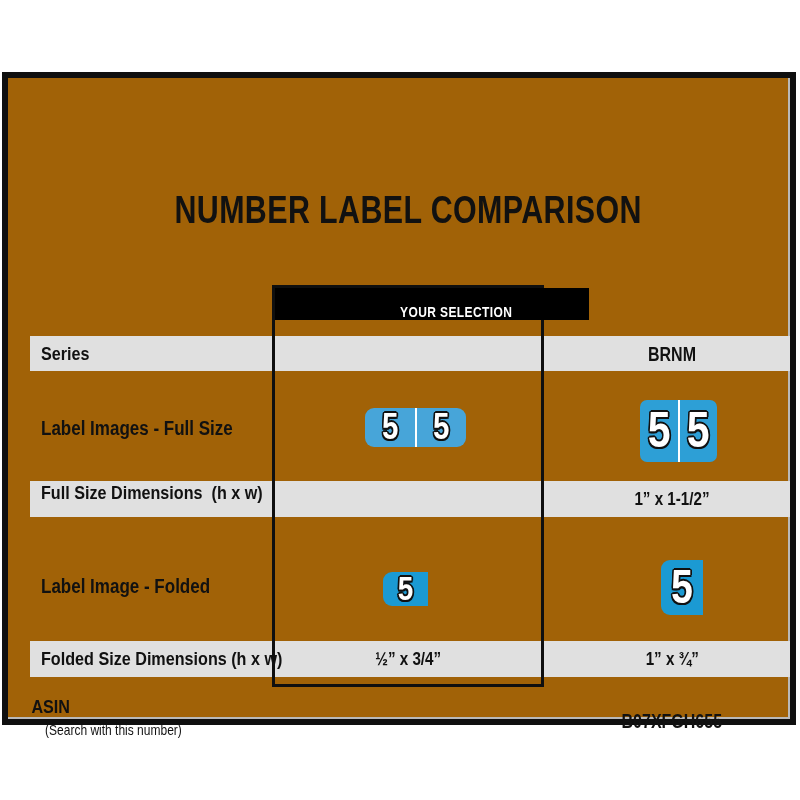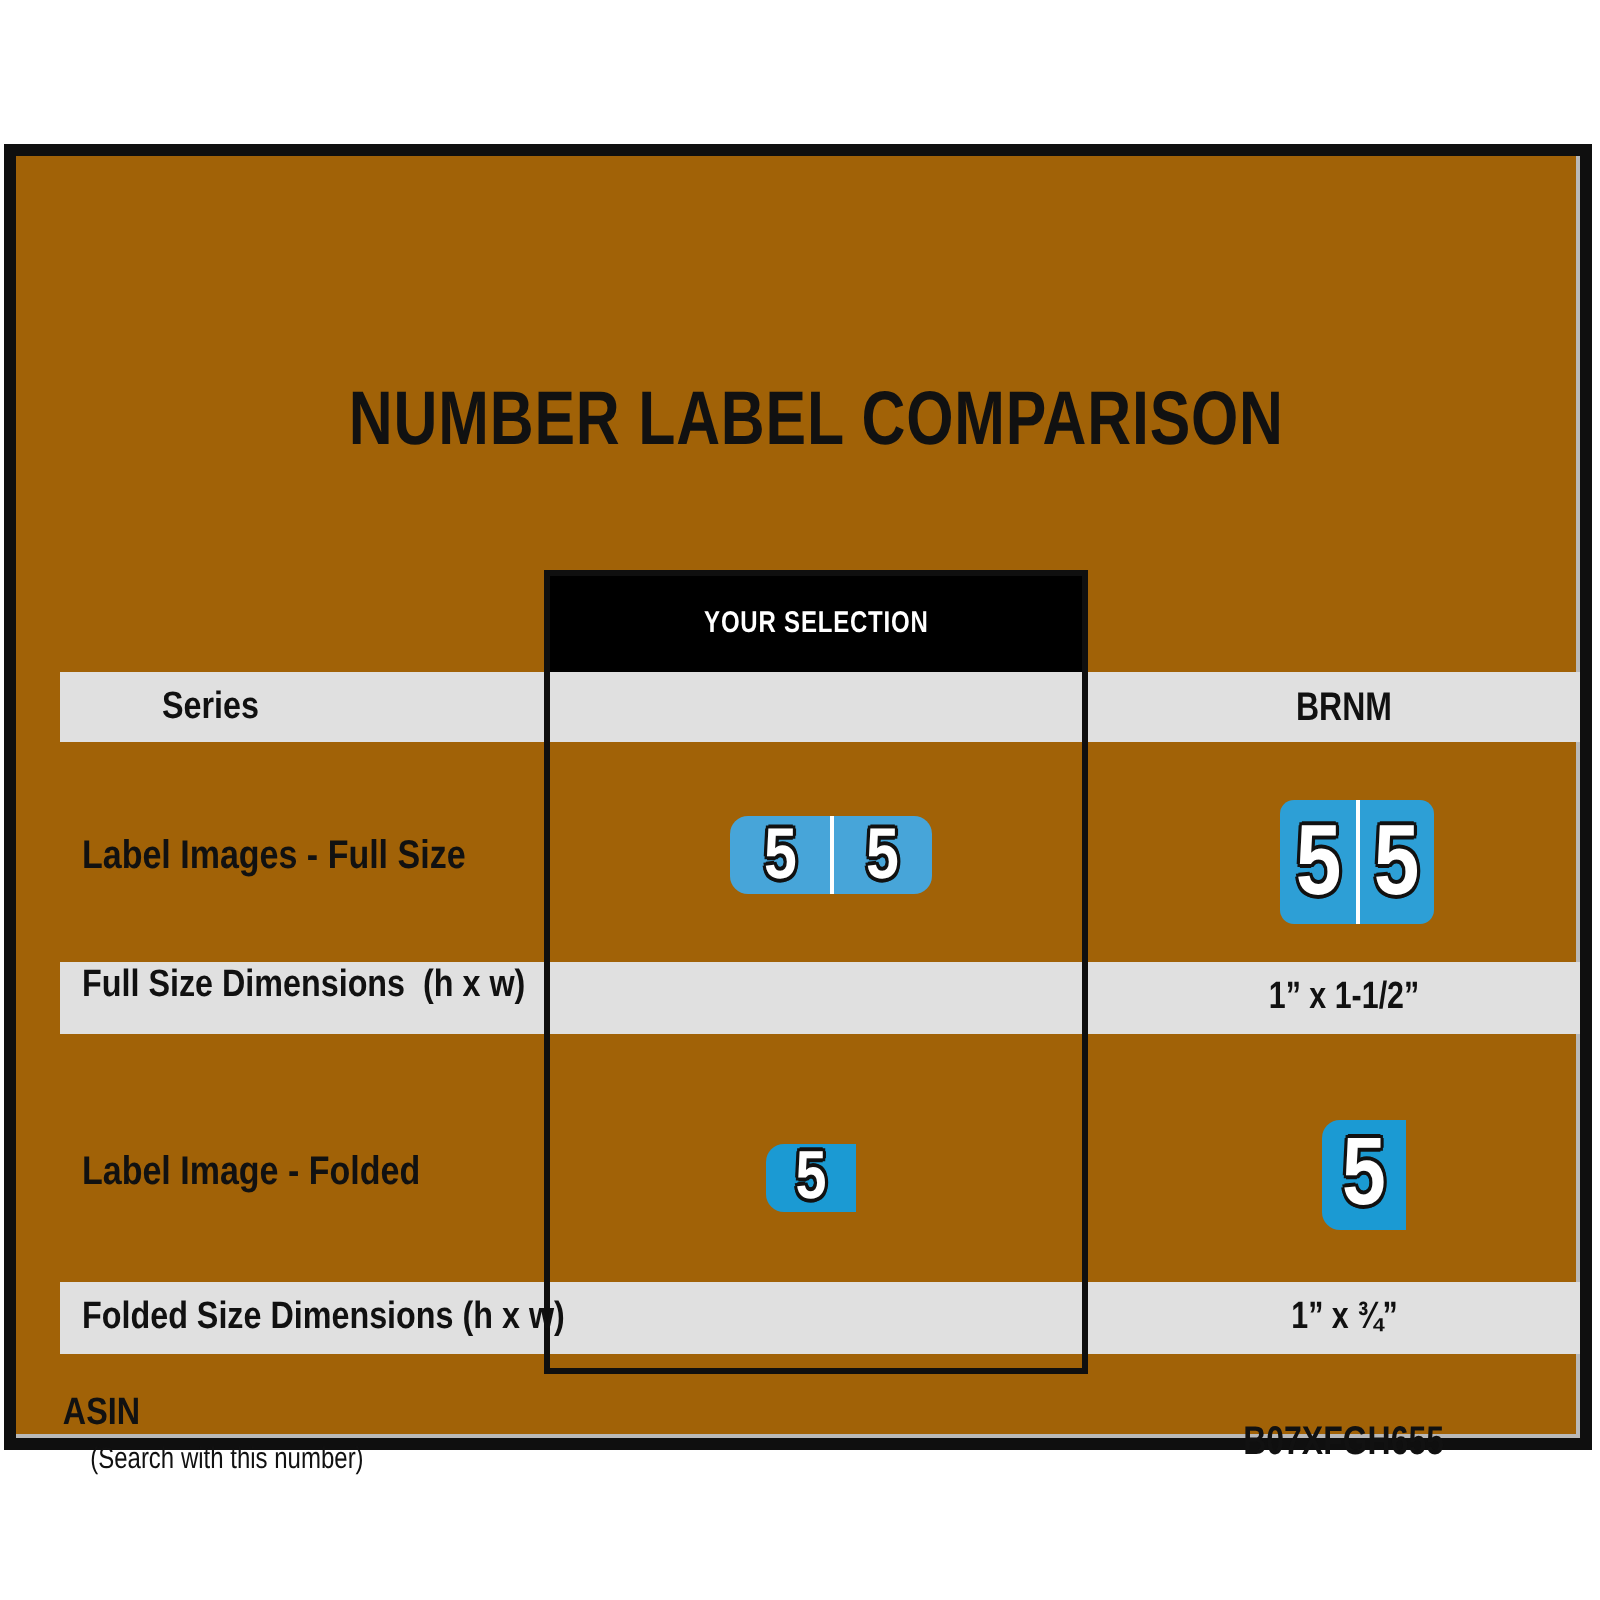--- a/index.html
+++ b/index.html
@@ -23,30 +23,30 @@
   .band { position:absolute; left:22px; width:760px; background:var(--row-gray,#e0e0e0); }
   .band.series   { top:258px; height:35px; }
   .band.fdim     { top:403px; height:36px; }
   .band.folddim  { top:563px; height:36px; }
 
   .sel-box {
     position:absolute; left:264px; top:207px; width:272px; height:402px;
     border:3px solid var(--frame-black,#0f0f0f); box-sizing:border-box; z-index:3;
   }
   .sel-header {
-    position:absolute; left:0; top:0; width:100%; height:48px; background:#000;
+    position:absolute; left:0; top:0; width:100%; height:32px; background:#000;
     color:#fff; text-align:center; line-height:48px; font-weight:bold;
-    font-size:15px; letter-spacing:.5px; white-space:nowrap;
+    font-size:15px; letter-spacing:.5px; white-space:nowrap;padding-left:48px;
   }
 
   .rowlabel {
     position:absolute; left:33px; height:24px; line-height:24px;
     font-weight:bold; font-size:19px; white-space:pre; z-index:4;
   }
-  .rl-series  { top:264px;margin-left:40px; }
+  .rl-series  { top:264px; }
   .rl-fullimg { top:338px; font-size:20px; }
   .rl-fdim    { top:403px; }
   .rl-folded  { top:496px; font-size:20px; }
   .rl-folddim { top:569px; }
 
   .colval {
     position:absolute; height:24px; line-height:24px; text-align:center;
     font-weight:bold; font-size:20px; white-space:nowrap; z-index:4;
   }
   .col-banm { left:267px; width:266px; }
@@ -114,20 +114,21 @@
     <div class="rowlabel rl-fullimg"><span class="cond-l">Label Images - Full Size</span></div>
     <div class="rowlabel rl-fdim"><span class="cond-l">Full Size Dimensions  (h x w)</span></div>
     <div class="rowlabel rl-folded"><span class="cond-l">Label Image - Folded</span></div>
     <div class="rowlabel rl-folddim"><span class="cond-l">Folded Size Dimensions (h x w)</span></div>
 
     <div class="asin-block">
       <div class="asin-title"><span class="cond-l" style="transform-origin:center;">ASIN</span></div>
       <div class="asin-note"><span class="cond-c">(Search with this number)</span></div>
     </div>
 
+    <div class="colval col-banm v-folddim"><span class="cond-c">½” x 3/4”</span></div>
 
     <div class="colval col-brnm v-series"><span class="cond-c">BRNM</span></div>
     <div class="colval col-brnm v-fdim"><span class="cond-c">1” x 1-1/2”</span></div>
     <div class="colval col-brnm v-folddim"><span class="cond-c">1” x ¾”</span></div>
     <div class="colval col-brnm v-asin"><span class="cond-c">B07XFGH655</span></div>
 
     <div class="lbl banm-full">
       <span class="digit">5</span>
       <span class="divider"></span>
       <span class="digit">5</span>

